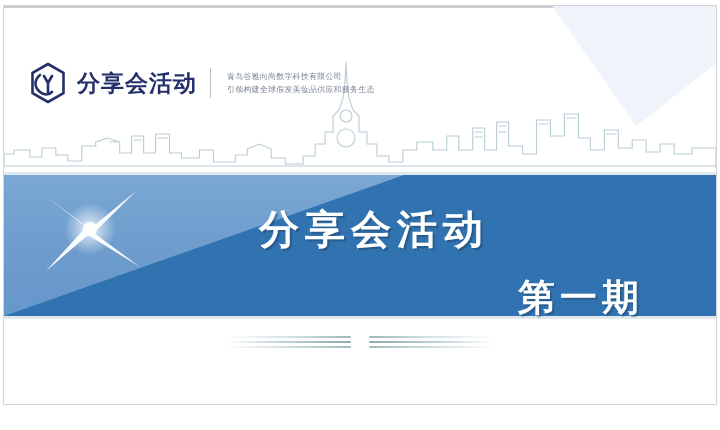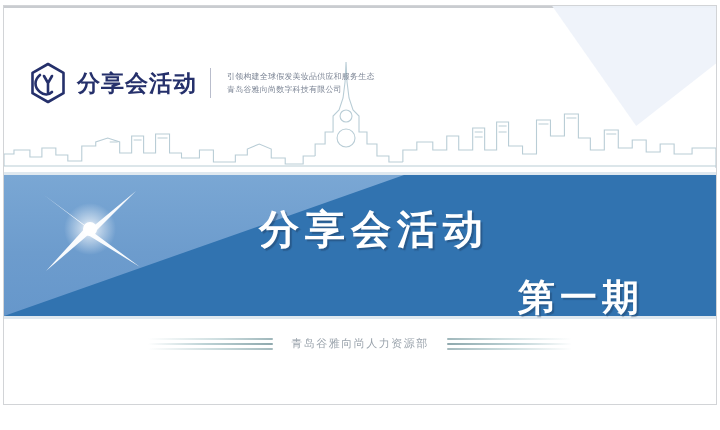--- a/index.html
+++ b/index.html
@@ -238,22 +238,22 @@
       <span class="logo-mark">
         <svg viewBox="0 0 40 42" xmlns="http://www.w3.org/2000/svg">
           <path d="M20,2 L35.5,10.8 L35.5,31.2 L20,40 L4.5,31.2 L4.5,10.8 Z" fill="none" stroke="#25306b" stroke-width="2.6" stroke-linejoin="round"></path>
           <path d="M12,13 C6,18 6,25 12,30 C16,33.5 21,33 24,30" fill="none" stroke="#25306b" stroke-width="2.6" stroke-linecap="round"></path>
           <path d="M16,14 L20,21 L24,14 M20,21 L20,31" fill="none" stroke="#25306b" stroke-width="2.6" stroke-linecap="round" stroke-linejoin="round"></path>
         </svg>
       </span>
       <span class="logo-name">分享会活动</span>
       <span class="logo-divider"></span>
       <span class="logo-tagline">
+        <span>青岛谷雅向尚数字科技有限公司</span>
         <span>引领构建全球假发美妆品供应和服务生态</span>
-        <span>青岛谷雅向尚数字科技有限公司</span>
       </span>
     </div>
 
     <div class="band">
       <div class="band-top-rule"></div>
       <div class="band-wedge"></div>
       <div class="band-bottom-rule"></div>
     </div>
 
     <span class="sparkle">
@@ -273,21 +273,20 @@
 
     <div class="band-title">分享会活动</div>
     <div class="band-subtitle">第一期</div>
 
     <div class="footer">
       <span class="deco-lines deco-left">
         <i></i>
           <i></i>
           <i></i>
       </span>
-      <span class="footer-text">青岛谷雅向尚人力资源部</span>
       <span class="deco-lines deco-right">
         <i></i>
           <i></i>
           <i></i>
       </span>
     </div>
   </div>
 
 </div>
 

